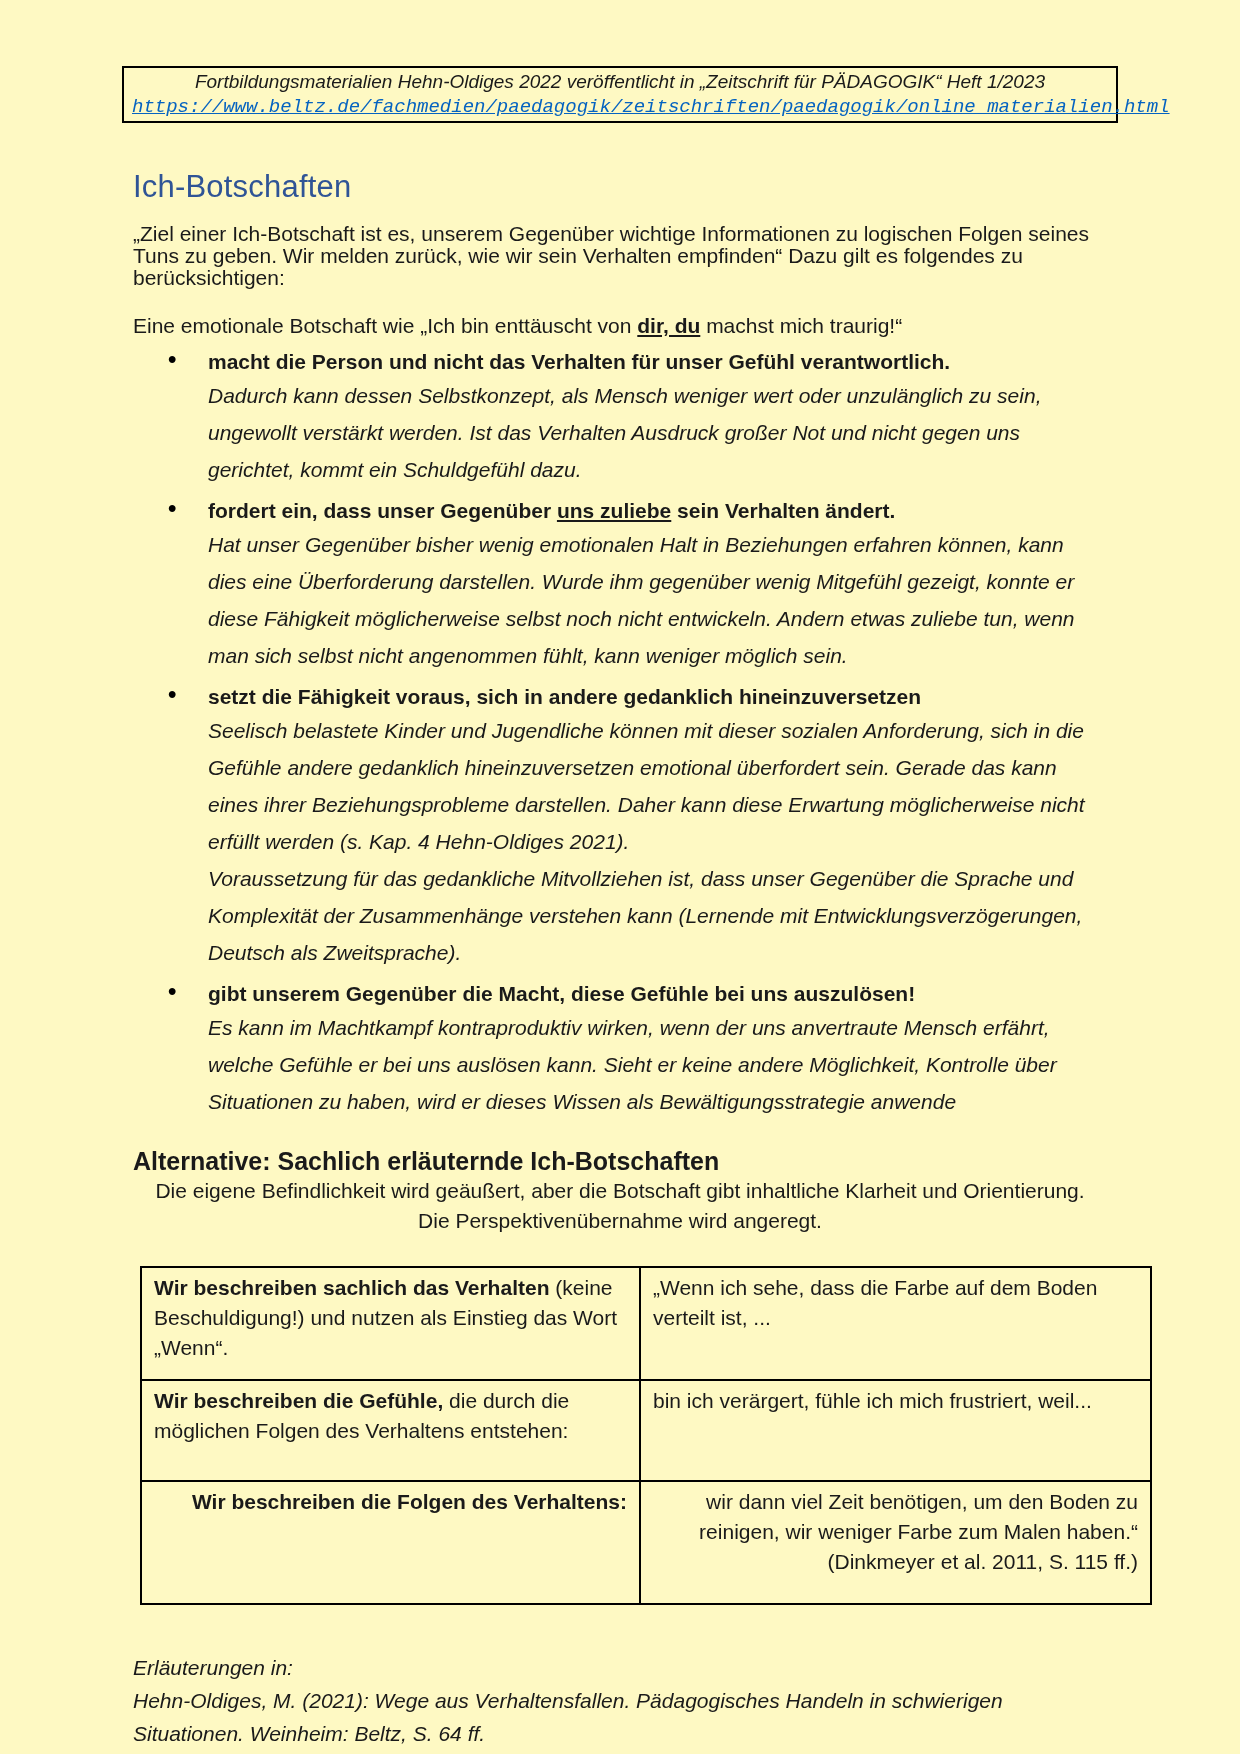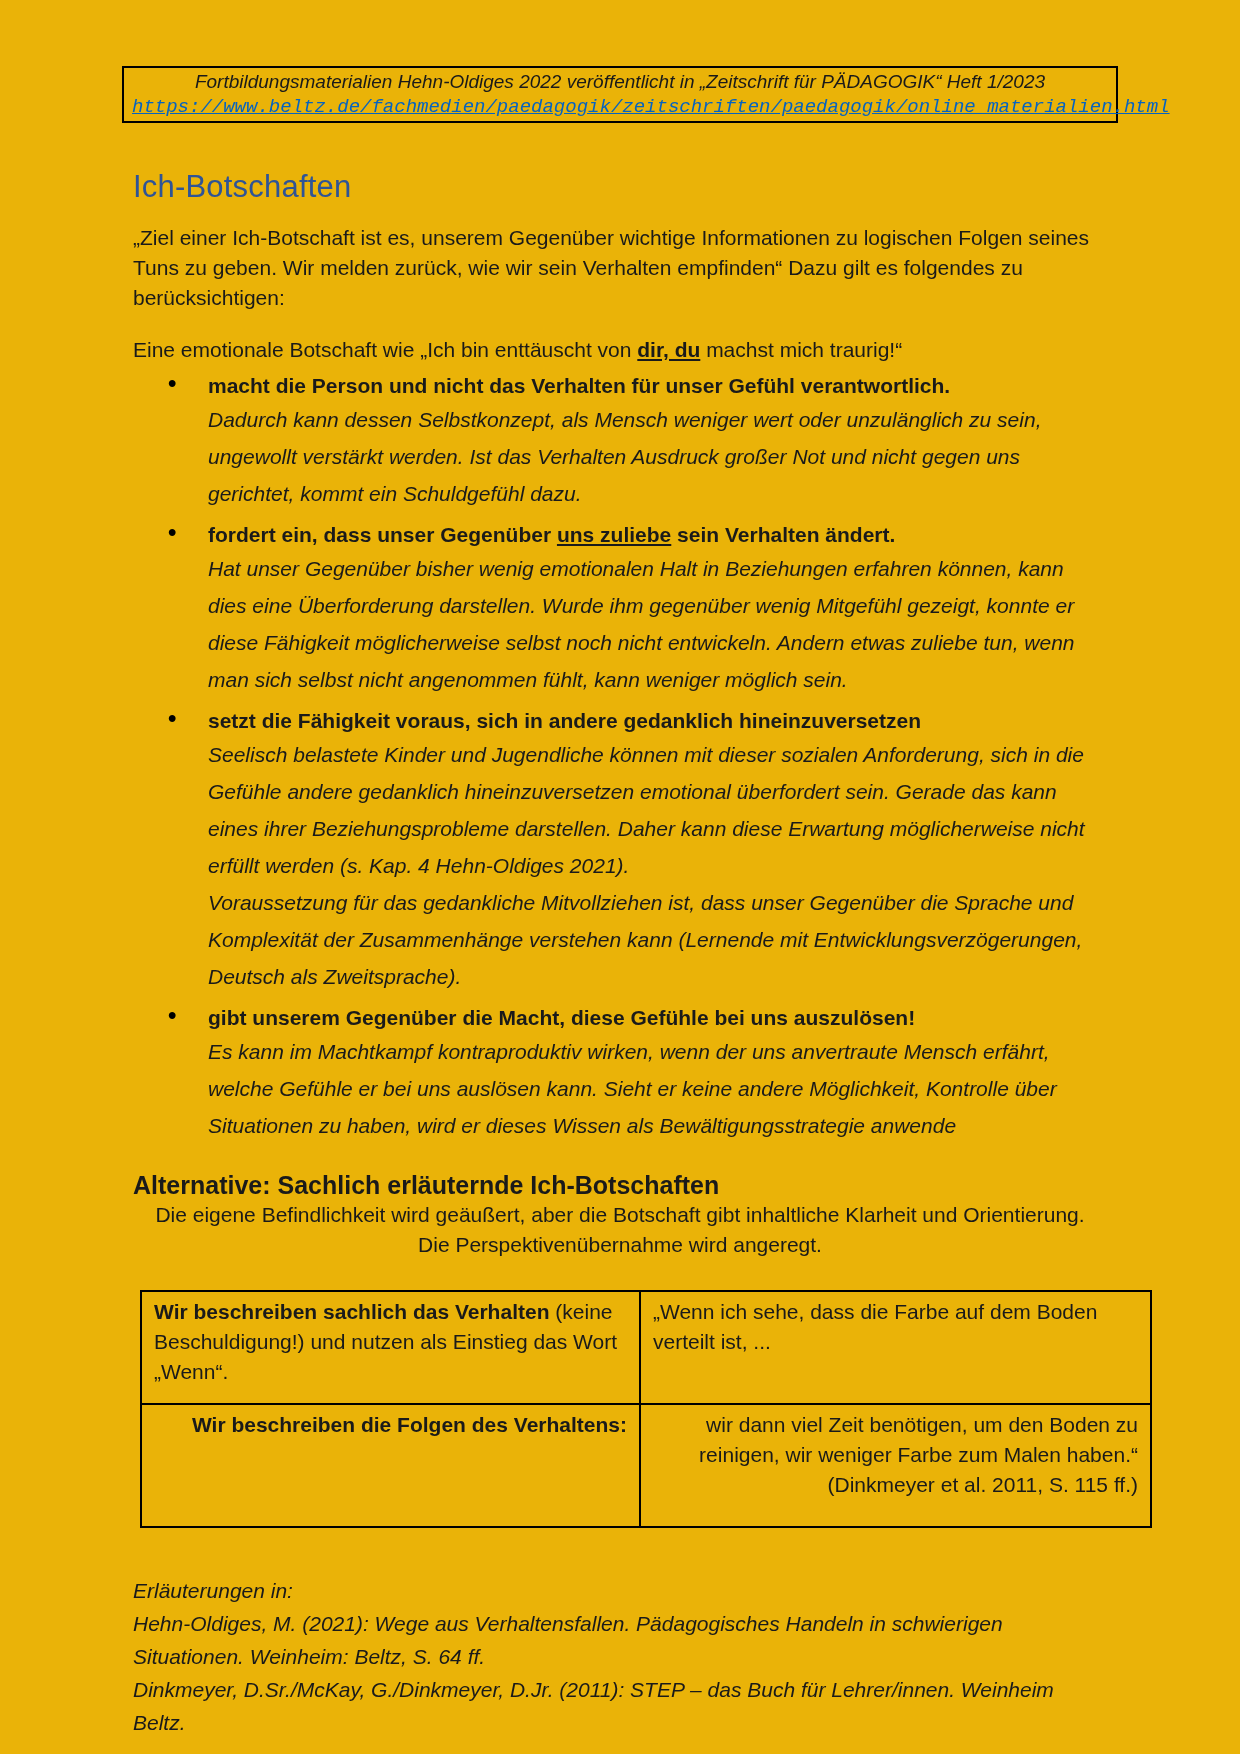--- a/index.html
+++ b/index.html
@@ -1,34 +1,34 @@
 <!DOCTYPE html>
 <html lang="de"><head>
 <meta charset="utf-8">
 <style>
   html,body{margin:0;padding:0;background:#e8e8e8;}
   .page{
-    width:1240px;height:1754px;margin:0 auto;background:#eab308;
+    width:1240px;height:1754px;margin:0 auto;background:#fef9c3;
     font-family:"Liberation Sans",sans-serif;color:#1a1a1a;
     position:relative;overflow:hidden;box-sizing:border-box;
   }
   
   .headerbox{
     width:996px;margin:66px auto 0;border:2px solid #000;
     text-align:center;font-style:italic;font-size:19px;line-height:24px;
     padding:2px 8px;box-sizing:border-box;
   }
   .headerbox .pub-link{color:#0563C1;text-decoration:underline;font-family:Liberation Mono, monospace;}
   
   h1.title{
     margin:46px 16px 0 133px;font-size:31px;font-weight:400;color:#2F5496;
     letter-spacing:0.2px;
   }
   .content{margin:0 133px;}
-  .para{font-size:21px;line-height:30px;margin:18px 0 0 0;}
+  .para{font-size:21px;line-height:22px;margin:18px 0 0 0;}
   .lead{font-size:21px;line-height:30px;margin:22px 0 6px 0;}
   .bu{font-weight:bold;text-decoration:underline;}
   
   ul.bullets{list-style:none;margin:4px 0 0 0;padding:0 0 0 75px;}
   ul.bullets li{position:relative;margin:0 0 8px 0;}
   ul.bullets li::before{
     content:"\2022";position:absolute;left:-40px;top:-2px;
     font-size:24px;font-weight:bold;color:#000;
   }
   .b-head{font-size:21px;line-height:30px;font-weight:bold;}
@@ -108,20 +108,24 @@
     <p class="alt-line">Die Perspektivenübernahme wird angeregt.</p>
 
   </div>
 
   <table class="msg-table">
     <tbody>
       <tr class="r1">
         <td class="c-left"><span class="cell-bold">Wir beschreiben sachlich das Verhalten</span><span> (keine Beschuldigung!) und nutzen als Einstieg das Wort „Wenn“.</span></td>
         <td class="c-right"><span>„Wenn ich sehe, dass die Farbe auf dem Boden verteilt ist, ...</span></td>
       </tr>
+      <tr class="r2">
+        <td class="c-left"><span class="cell-bold">Wir beschreiben die Gefühle,</span><span> die durch die möglichen Folgen des Verhaltens entstehen:</span></td>
+        <td class="c-right"><span>bin ich verärgert, fühle ich mich frustriert, weil...</span></td>
+      </tr>
       <tr class="r3">
         <td class="c-left"><span class="cell-bold">Wir beschreiben die Folgen des Verhaltens:</span><span></span></td>
         <td class="c-right"><span>wir dann viel Zeit benötigen, um den Boden zu reinigen, wir weniger Farbe zum Malen haben.“ (Dinkmeyer et al. 2011, S. 115 ff.)</span></td>
       </tr>
     </tbody>
   </table>
 
   <div class="content refs">
     <p>Erläuterungen in:</p>
     <p>Hehn-Oldiges, M. (2021): Wege aus Verhaltensfallen. Pädagogisches Handeln in schwierigen Situationen. Weinheim: Beltz, S. 64 ff.</p>

